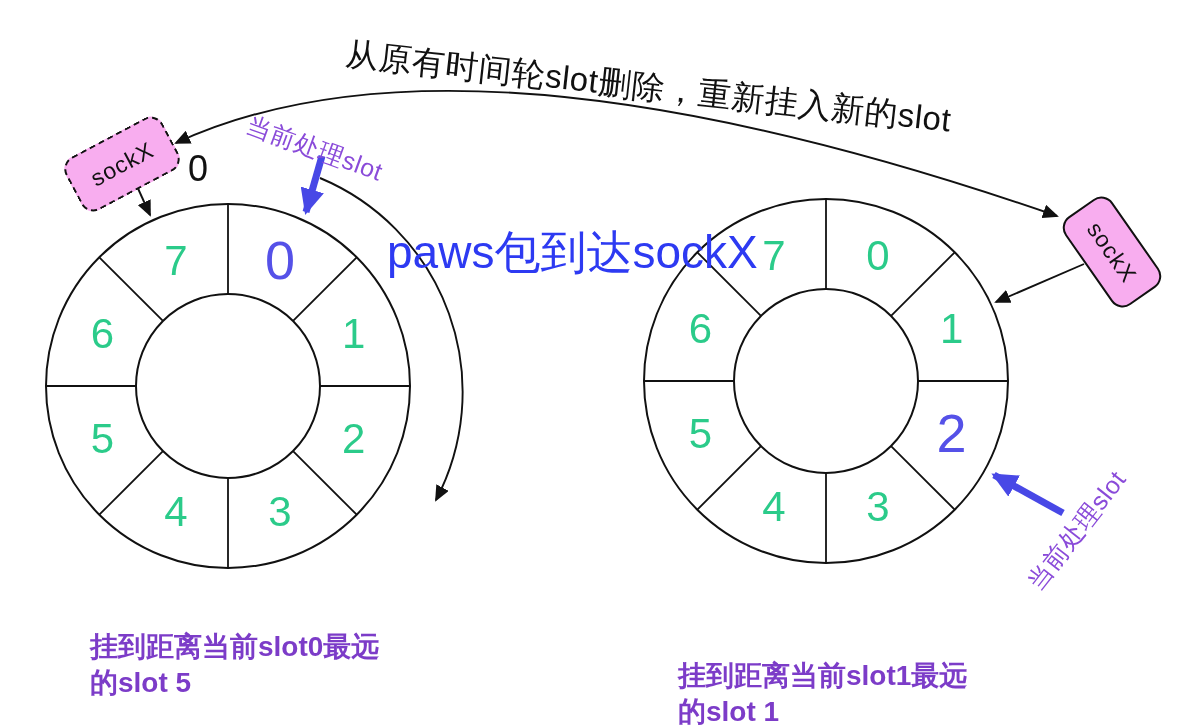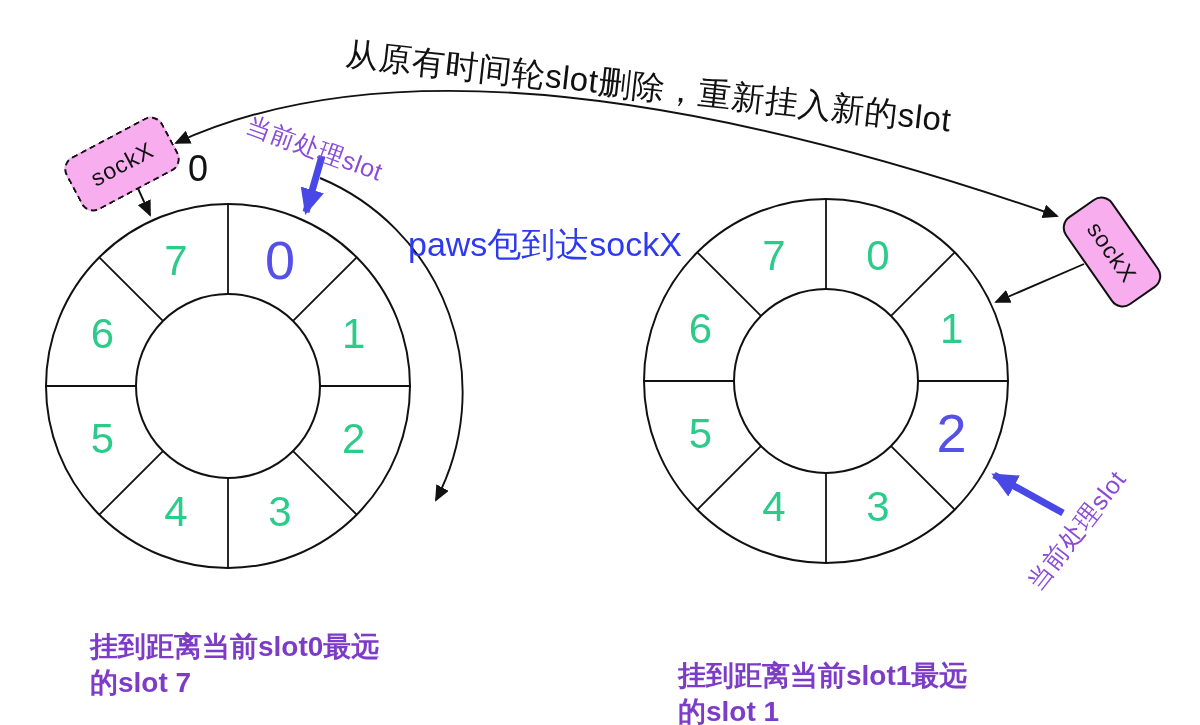--- a/index.html
+++ b/index.html
@@ -16,21 +16,21 @@
   .canvas{
     position:relative;width:1200px;height:725px;background:#ffffff;overflow:hidden;
     font-family:"Liberation Sans","DejaVu Sans",sans-serif;
   }
   svg{position:absolute;left:0;top:0;}
   .txt{position:absolute;white-space:nowrap;}
   .title{
     left:348px;top:32px;font-size:33px;color:var(--ink);
     transform:rotate(6.3deg);transform-origin:left top;letter-spacing:.5px;
   }
-  .paws{left:408px;top:222px;font-size:34px;font-weight:500;color:var(--paws-blue);}
+  .paws{left:387px;top:222px;font-size:46px;font-weight:500;color:var(--paws-blue);}
   .counter{left:182px;top:148px;width:32px;text-align:center;font-size:36px;color:var(--ink);}
   .curlabel{
     font-size:25px;color:var(--label-purple);letter-spacing:.5px;
     transform-origin:center center;
   }
   .curlabel.left{left:243px;top:132px;transform:rotate(20deg);}
   .curlabel.right{left:1005px;top:514px;transform:rotate(-52deg);}
   .sockbox{
     position:absolute;display:flex;align-items:center;justify-content:center;
     background:var(--pink);border:2.4px solid var(--ink);border-radius:14px;
@@ -131,21 +131,21 @@
   <div class="txt paws">paws包到达sockX</div>
 
   <div class="sockbox right">
     <span>sockX</span>
   </div>
 
   <div class="txt curlabel right">当前处理slot</div>
 
   <div class="caption left">
     <div>挂到距离当前slot0最远</div>
-    <div>的slot 7</div>
+    <div>的slot 5</div>
   </div>
 
   <div class="caption right">
     <div>挂到距离当前slot1最远</div>
     <div>的slot 1</div>
   </div>
 
 </div>
 
 </body></html>

